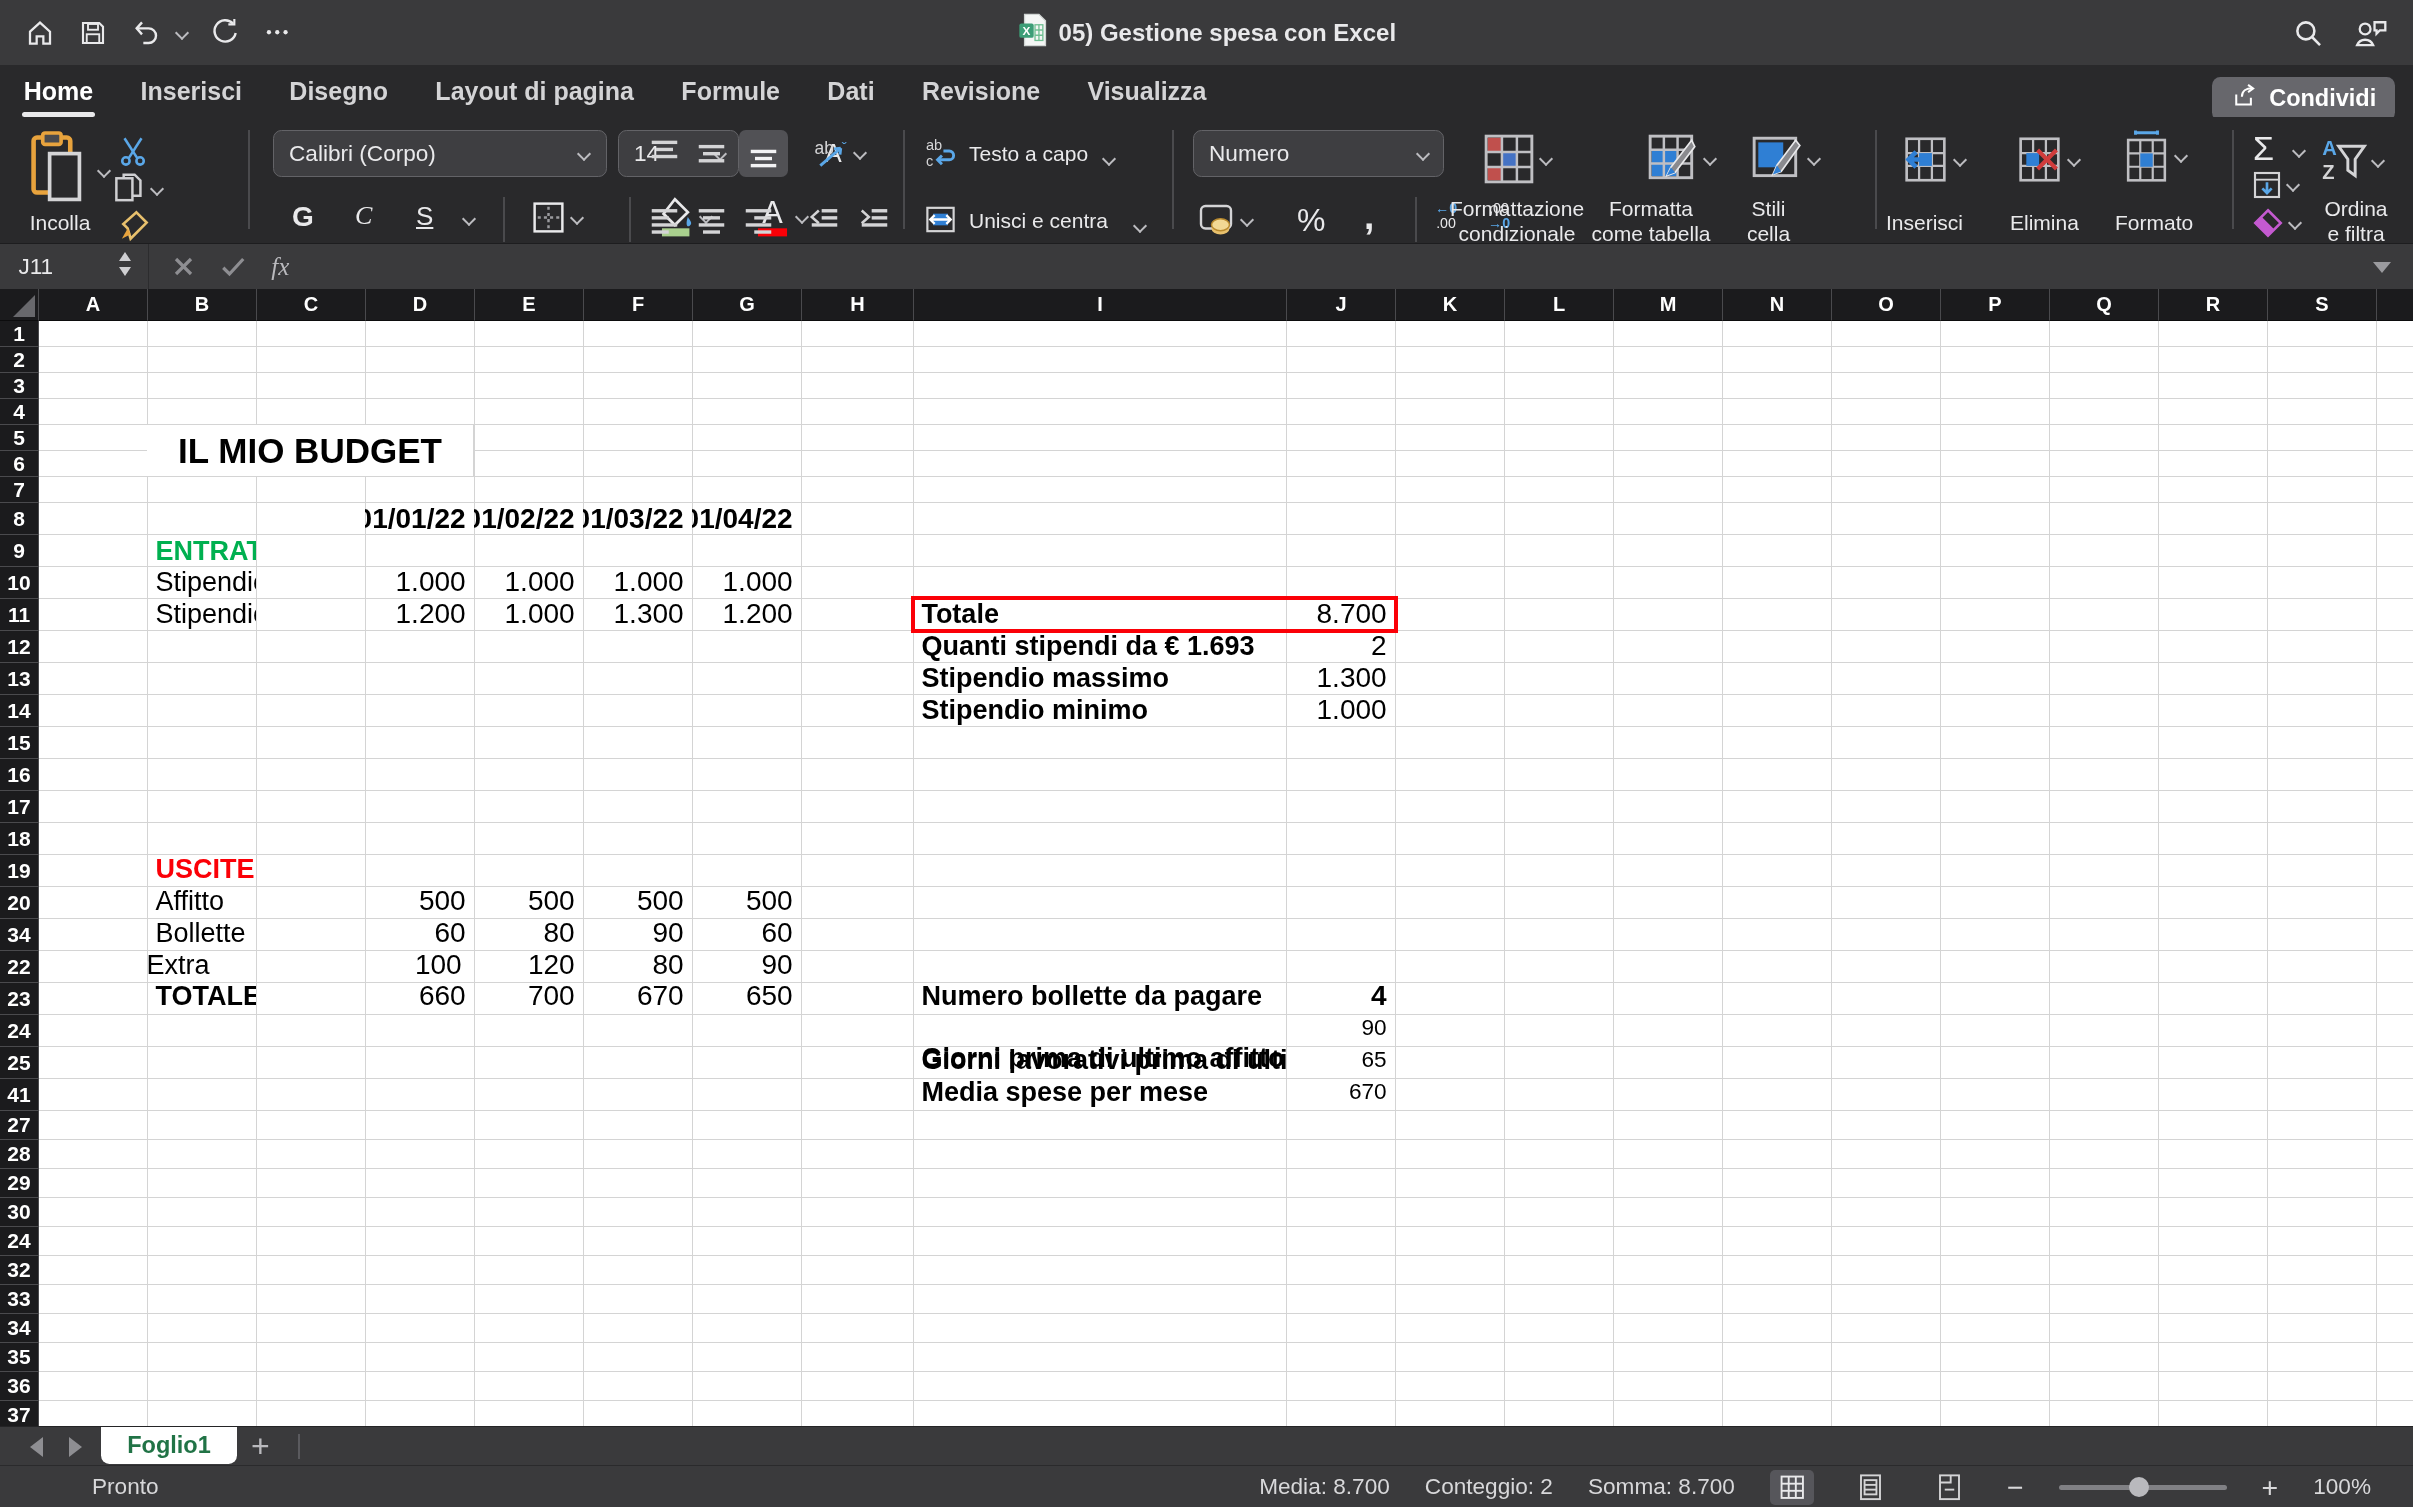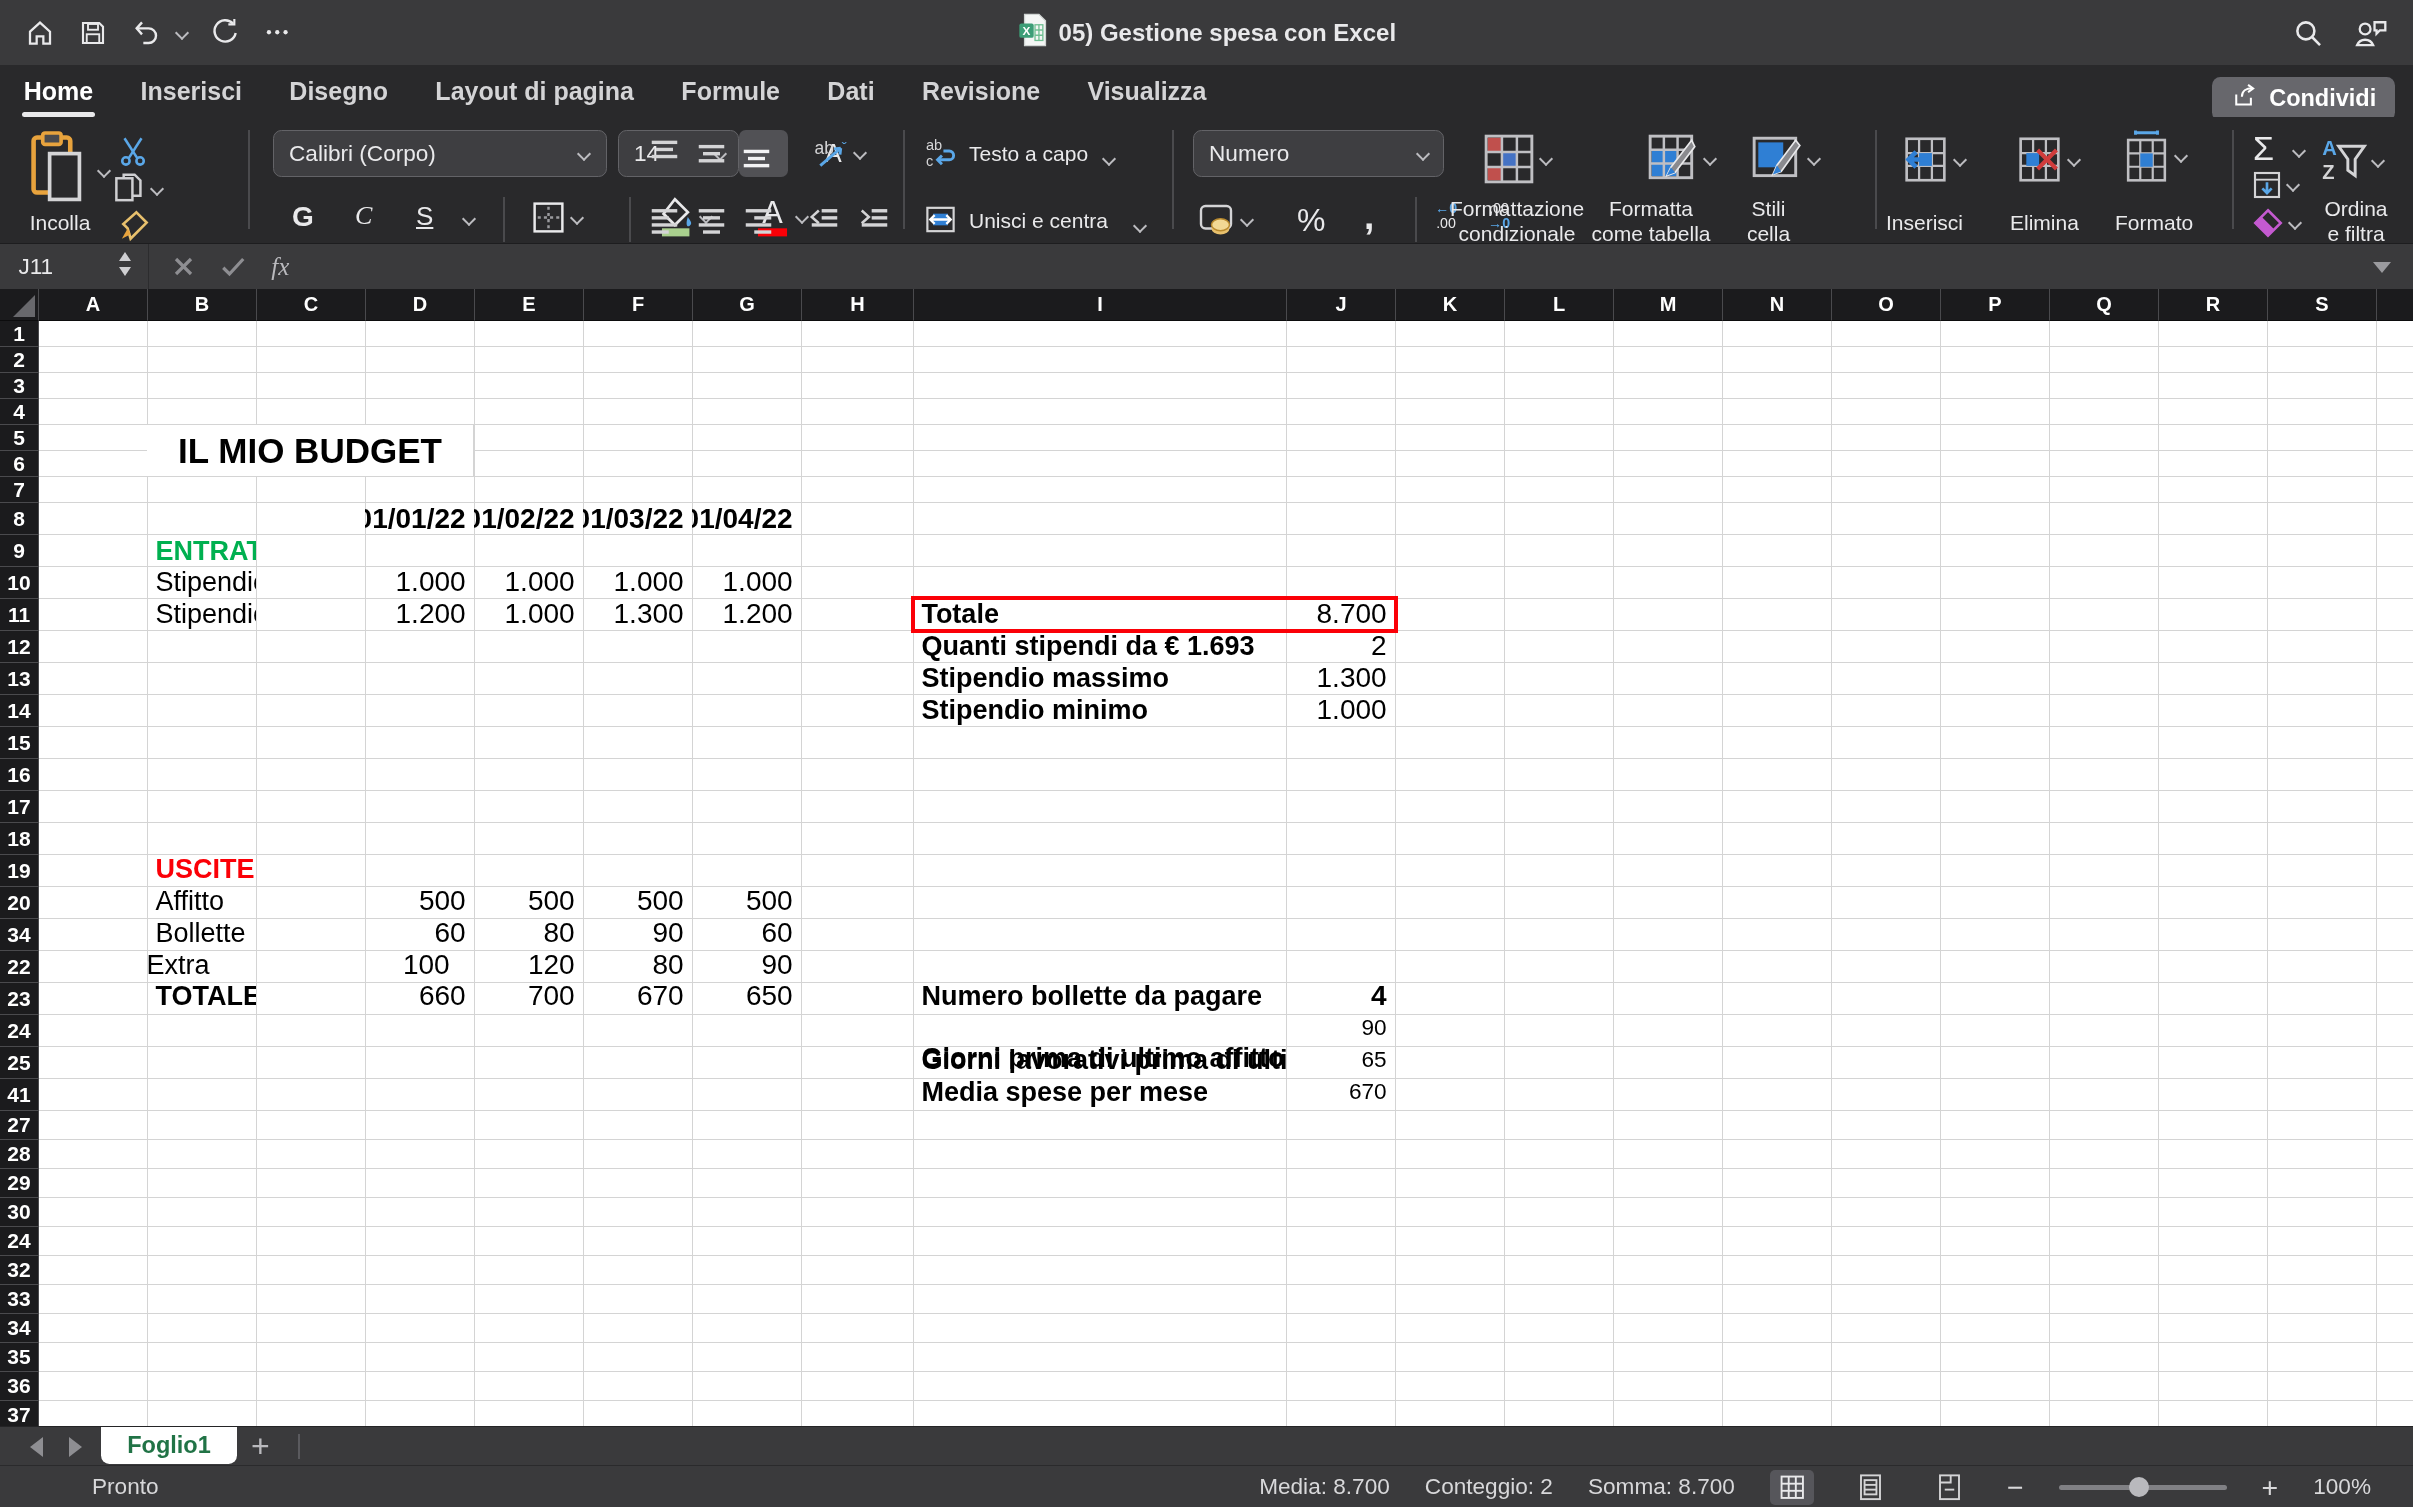--- a/index.html
+++ b/index.html
@@ -35,21 +35,21 @@
   
   .ribbon{position:relative;height:127px;background:var(--bg-ribbon);border-bottom:1.7px solid #1d1d1f;color:var(--txt)}
   .vd{position:absolute;top:13.4px;width:1.7px;height:99px;background:#4a4a4d}
   .rlbl{color:var(--txt);font-size:21px;white-space:nowrap}
   .rlbl2{color:var(--txt);font-size:21px;line-height:25px;text-align:center;white-space:nowrap}
   .chv{display:inline-block;width:10px;height:10px;border-right:2.5px solid var(--txt-dim);
     border-bottom:2.5px solid var(--txt-dim);transform:rotate(45deg);margin-left:5px;vertical-align:middle}
   .abs{position:absolute}
   .selbtn{position:absolute;display:flex;align-items:center;background:var(--bg-input);
     border:1.7px solid var(--bd-input);border-radius:8.4px;color:var(--txt);cursor:pointer}
-  .ic{display:flex;align-items:center;cursor:pointer}
+  .ic{display:flex;align-items:center;justify-content:center;cursor:pointer}
   .hl{background:#515155;border-radius:6.7px}
   .glyphbtn{font-size:26px;color:var(--txt);cursor:pointer;font-weight:400}
   .deci{display:flex;flex-direction:column;align-items:center;font-size:14.2px;line-height:15px;color:var(--txt);cursor:pointer}
   .deci b{color:var(--blue);font-weight:700}
 
   
   .fbar{position:relative;height:45px;background:var(--bg-bar);display:flex;align-items:center}
   .namebox{position:absolute;left:0;top:0;width:149px;height:45px;display:flex;align-items:center;
     color:var(--txt);font-size:22.6px;padding-left:18.4px;border-right:1.7px solid #2c2c2e;cursor:pointer}
   .spin{position:absolute;left:119px;top:8.4px;display:flex;flex-direction:column;gap:5.9px}
@@ -1449,21 +1449,21 @@
         <div class="ct right" style="left:365px;top:596px;width:109px;height:32px">500</div>
         <div class="ct right" style="left:474px;top:596px;width:109px;height:32px">500</div>
         <div class="ct right" style="left:583px;top:596px;width:109px;height:32px">500</div>
         <div class="ct right" style="left:692px;top:596px;width:109px;height:32px">500</div>
         <div class="ct md" style="left:147px;top:628px;width:109px;height:32px">Bollette</div>
         <div class="ct right" style="left:365px;top:628px;width:109px;height:32px">60</div>
         <div class="ct right" style="left:474px;top:628px;width:109px;height:32px">80</div>
         <div class="ct right" style="left:583px;top:628px;width:109px;height:32px">90</div>
         <div class="ct right" style="left:692px;top:628px;width:109px;height:32px">60</div>
         <div class="ct md" style="left:138px;top:660px;width:109px;height:32px">Extra</div>
-        <div class="ct right" style="left:349px;top:660px;width:109px;height:32px">100</div>
+        <div class="ct right" style="left:361px;top:660px;width:109px;height:32px">100</div>
         <div class="ct right" style="left:474px;top:660px;width:109px;height:32px">120</div>
         <div class="ct right" style="left:583px;top:660px;width:109px;height:32px">80</div>
         <div class="ct right" style="left:692px;top:660px;width:109px;height:32px">90</div>
         <div class="ct b md" style="left:147px;top:691px;width:109px;height:32px">TOTALE</div>
         <div class="ct right" style="left:365px;top:691px;width:109px;height:32px">660</div>
         <div class="ct right" style="left:474px;top:691px;width:109px;height:32px">700</div>
         <div class="ct right" style="left:583px;top:691px;width:109px;height:32px">670</div>
         <div class="ct right" style="left:692px;top:691px;width:109px;height:32px">650</div>
         <div class="ct b md" style="left:913px;top:691px;width:373px;height:32px">Numero bollette da pagare</div>
         <div class="ct b right" style="left:1286px;top:691px;width:109px;height:32px">4</div>

